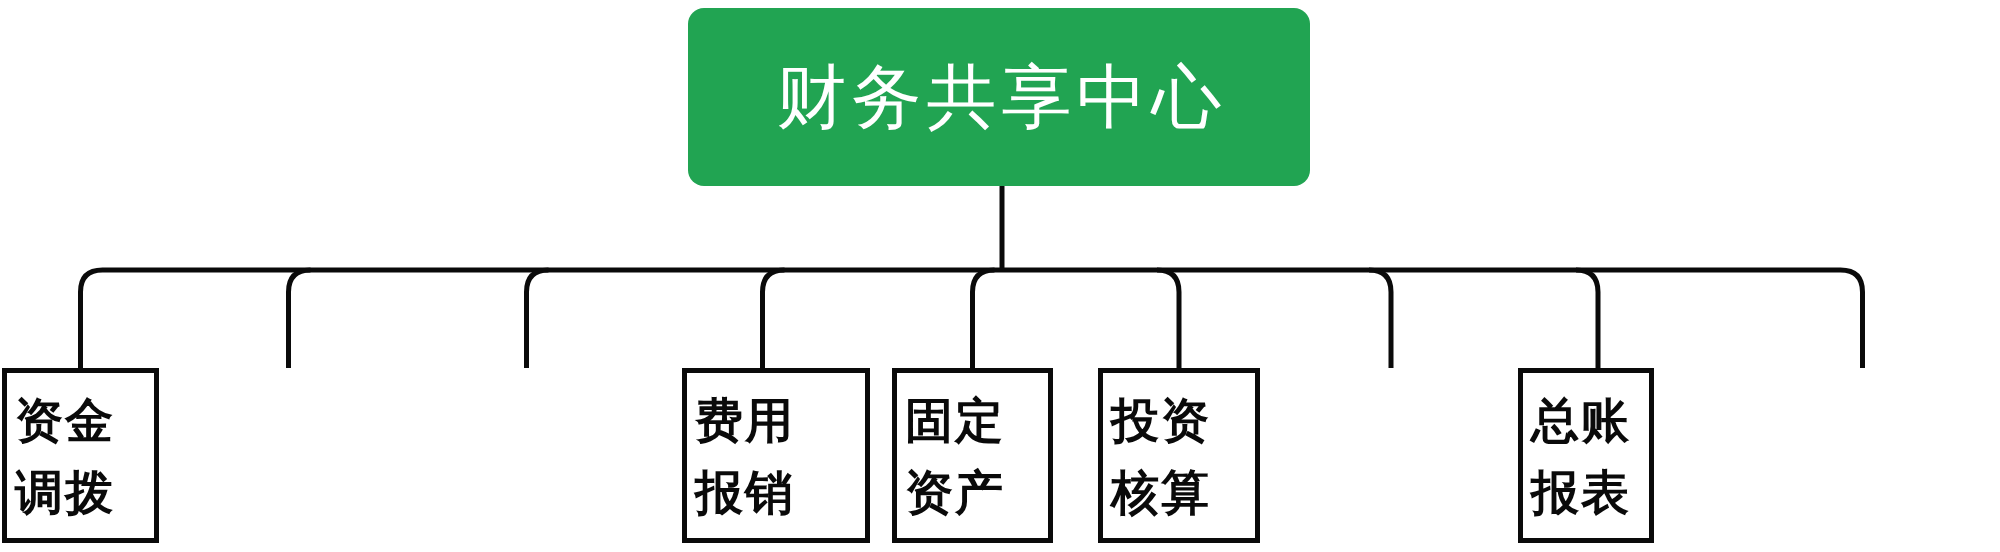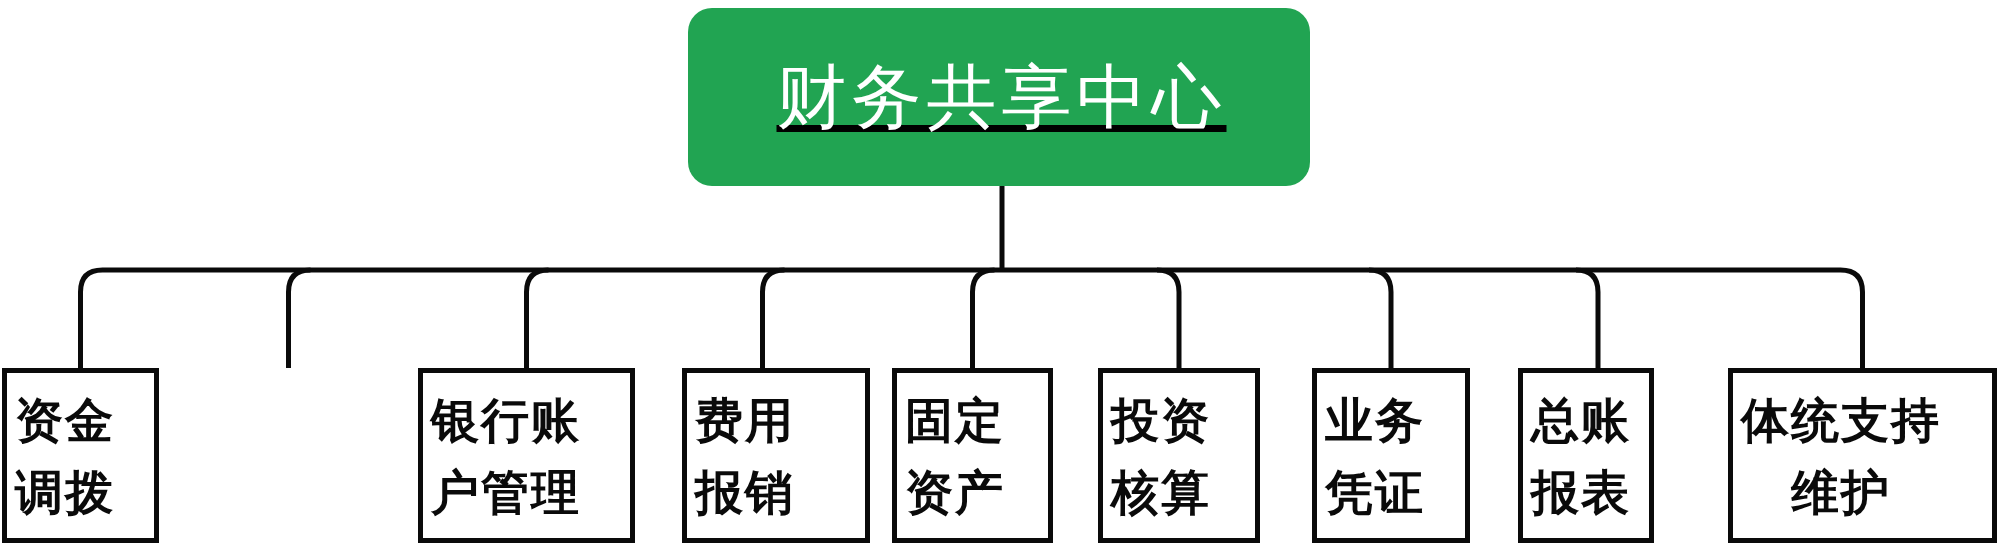--- a/index.html
+++ b/index.html
@@ -27,25 +27,24 @@
     stroke: #0a0a0a;
     stroke-width: 5;
   }
   .root-node {
     position: absolute;
     left: 688px;
     top: 8px;
     width: 622px;
     height: 178px;
     background: #21a452;
-    border-radius: 24px;
+    border-radius: 16px;
     display: flex;
     align-items: center;
     justify-content: center;
-    text-decoration: underline;
   }
   .root-label {
     color: #ffffff;
     font-size: 70px;
     font-weight: 500;
     letter-spacing: 5px;
     white-space: pre-line;
     line-height: 1.1;
     text-indent: 5px;
   }
@@ -95,48 +94,36 @@
   <div class="root-node">
     <div class="root-label">财务共享中心</div>
   </div>
 
   <div class="child-node" style="left:2px;width:157px">
     <div class="child-label">资金
 调拨</div>
   </div>
 
 
-  <div class="child-node" style="left:418px;width:217px">
-    <div class="child-label">银行账
-户管理</div>
-  </div>
 
   <div class="child-node" style="left:682px;width:188px">
     <div class="child-label">费用
 报销</div>
   </div>
 
   <div class="child-node" style="left:1098px;width:162px">
     <div class="child-label">投资
 核算</div>
   </div>
 
   <div class="child-node" style="left:892px;width:161px">
     <div class="child-label">固定
 资产</div>
   </div>
 
-  <div class="child-node" style="left:1312px;width:158px">
-    <div class="child-label">业务
-凭证</div>
-  </div>
 
   <div class="child-node" style="left:1518px;width:136px">
     <div class="child-label">总账
 报表</div>
   </div>
 
-  <div class="child-node" style="left:1728px;width:269px">
-    <div class="child-label">体统支持
-维护</div>
-  </div>
 
 </div>
 
 </body></html>

